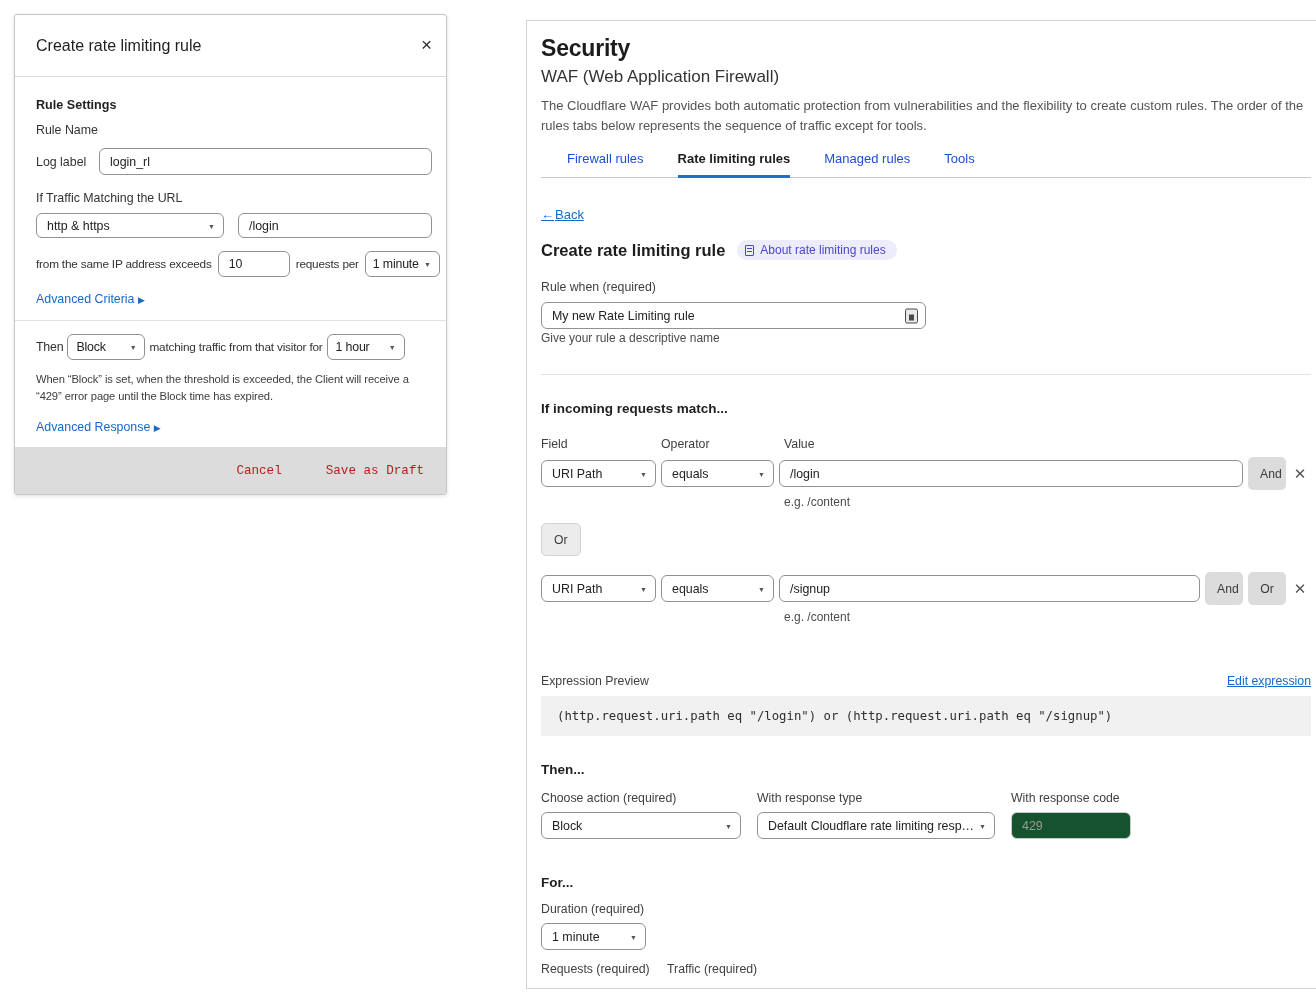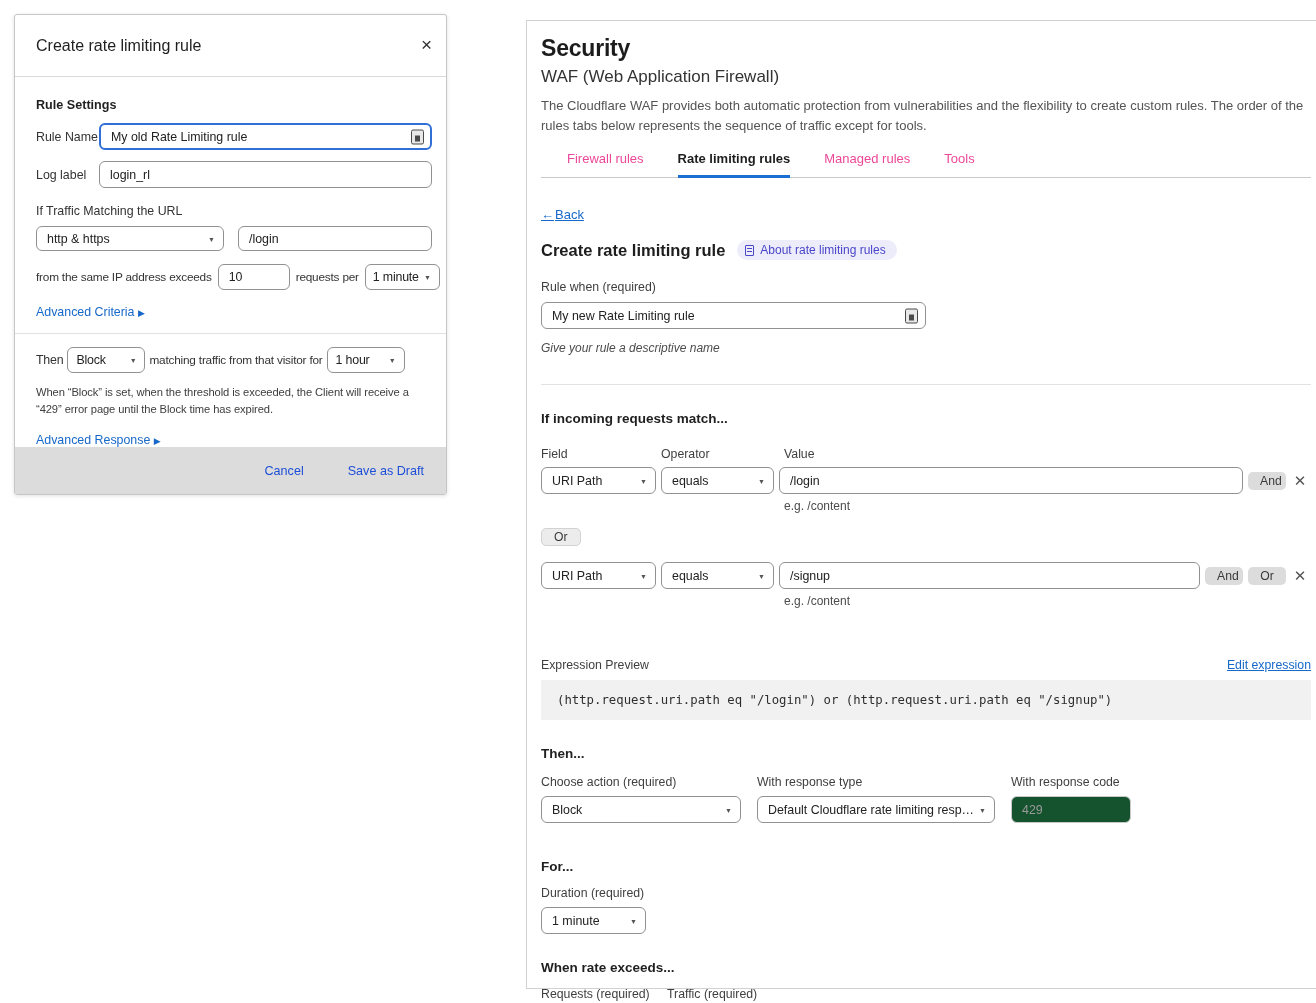--- a/index.html
+++ b/index.html
@@ -7,21 +7,21 @@
   body { position:relative; }
 
   
   .sel { position:relative; border:1px solid #919191; border-radius:6px; height:27px; background:#fff;
          display:flex; align-items:center; padding:0 20px 0 10px; font-size:12.4px; color:#222; cursor:pointer; white-space:nowrap; }
   .sel .caret { position:absolute; right:8px; top:50%; transform:translateY(-50%); font-size:7px; color:#555; }
   .inp { border:1px solid #919191; border-radius:6px; height:27px; padding:0 10px; font-size:12.4px;
          color:#222; font-family:"Liberation Sans",sans-serif; background:#fff; outline:none; width:100%; }
   .inp.focused { border:2px solid #2f6fd6; }
   .inp.disabled { background:#14532d; color:#9a9a9a; border-color:#c9c9c9; }
-  .chip { background:#dcdcdc; border:none; border-radius:5px; height:18px; padding:0 12px; font-size:12.2px;
+  .chip { background:#dcdcdc; border:none; border-radius:5px; height:33px; padding:0 12px; font-size:12.2px;
           color:#3a3a3a; font-family:"Liberation Sans",sans-serif; cursor:pointer; white-space:nowrap;text-align:center; }
   .xicon { font-size:15px; color:#555; cursor:pointer; line-height:26px; text-align:center; width:18px; }
   .bluelink { color:#1769c9; font-size:12.4px; cursor:pointer; text-decoration:none; }
   .arrow { font-size:9px; }
   .autofill { position:absolute; right:8px; top:50%; transform:translateY(-50%); width:13px; height:15px;
               border:1.5px solid #4a4a4a; border-radius:2px; background:#e8e8e8; display:flex; align-items:flex-end; justify-content:center; }
   .autofill i { display:block; width:5px; height:6px; background:#4a4a4a; margin-bottom:2px; }
 
   
   .dialog { position:absolute; left:14px; top:14px; width:433px; height:481px; background:#fff;
@@ -35,30 +35,30 @@
   .dlg-row .lbl { width:63px; flex:none; font-size:12.4px; color:#333; }
   .dlg-heading { margin-top:16px; font-size:12.4px; color:#333; }
   .dlg-selrow { display:flex; gap:14px; margin-top:8px; }
   .dlg-threshold { display:flex; align-items:center; gap:6px; margin-top:13px; font-size:11.8px; color:#333; letter-spacing:-0.2px; white-space:nowrap; }
   .dlg-link { margin-top:15px; font-size:12.4px; }
   .dlg-divider { margin:14px -14px 0 -21px; border-top:1px solid #e2e2e2; }
   .dlg-then { display:flex; align-items:center; gap:4px; margin-top:13px; font-size:11.8px; color:#333; letter-spacing:-0.2px; white-space:nowrap; }
   .dlg-note { margin-top:11px; font-size:11.2px; color:#3d3d3d; line-height:1.5; letter-spacing:-0.1px; }
   .dialog-footer { position:absolute; left:0; right:0; bottom:0; height:47px; background:#dcdcdc;
                    display:flex; align-items:center; justify-content:flex-end; gap:44px; padding-right:22px; }
-  .footer-btn { background:none; border:none; font-size:12.6px; color:#1d4ed8; cursor:pointer; font-family:Liberation Sans, sans-serif; }
+  .footer-btn { background:none; border:none; font-size:12.6px; color:#b91c1c; cursor:pointer; font-family:Liberation Mono, monospace; }
 
   
   .panel { position:absolute; left:526px; top:20px; width:800px; height:969px; background:#fff; border:1px solid #d2d2d2; }
   .panel-inner { padding:14px 14px 0 14px; }
   .p-title { font-size:23px; font-weight:700; color:#1c1c1c; letter-spacing:-0.2px; }
   .p-subtitle { margin-top:5px; font-size:17px; font-weight:400; color:#333; }
   .p-desc { margin-top:9px; font-size:13px; color:#545454; line-height:1.55; max-width:775px; }
   .tabs { margin-top:15px; display:flex; gap:34px; padding-left:26px; border-bottom:1px solid #c9c9c9; }
-  .tab { padding-bottom:9px; font-size:13px; color:#ec4899; cursor:pointer; }
+  .tab { padding-bottom:9px; font-size:13px; color:#1d4ed8; cursor:pointer; }
   .tab.active { color:#1d1d1d; font-weight:700; border-bottom:3px solid #1b6fd2; margin-bottom:-1px; }
   .back { margin-top:29px; display:inline-flex; align-items:center; gap:1px; font-size:13px; color:#1769c9;
           text-decoration:underline; cursor:pointer; }
   .form-title-row { margin-top:17px; display:flex; align-items:center; gap:12px; }
   .form-title { font-size:16.5px; font-weight:700; color:#1d1d1d; }
   .badge { display:inline-flex; align-items:center; gap:6px; background:#edecfb; color:#4a46c9;
            border-radius:11px; padding:3px 11px 3px 8px; font-size:12px; cursor:pointer; }
   .doc-icon { width:9px; height:11px; border:1.2px solid #4a46c9; border-radius:1px; position:relative; }
   .doc-icon::after { content:""; position:absolute; left:1px; right:1px; top:2px; height:1px; background:#4a46c9; box-shadow:0 3px 0 #4a46c9; }
   .field-label { font-size:12.3px; color:#3f3f3f; }
@@ -85,26 +85,20 @@
 <div class="dialog">
   <div class="dialog-header">
     <div class="dialog-title">Create rate limiting rule</div>
     <div class="dialog-close">×</div>
   </div>
   <div class="dialog-body">
     <div class="dlg-section-title">Rule Settings</div>
 
     <div class="dlg-row">
       <span class="lbl">Rule Name</span>
-      <span style="position:relative; flex:1;">
-        <input class="inp focused" style="padding-right: 30px;" value="My old Rate Limiting rule">
-        <span class="autofill">
-            <i></i>
-          </span>
-      </span>
     </div>
 
     <div class="dlg-row">
       <span class="lbl">Log label</span>
       <input class="inp" style="flex: 1 1 0%;" value="login_rl">
     </div>
 
     <div class="dlg-heading">If Traffic Matching the URL</div>
 
     <div class="dlg-selrow">
@@ -192,21 +186,21 @@
       </span>
     </div>
 
     <div class="field-label" style="margin-top:20px;">Rule when (required)</div>
     <div class="rn-wrap">
       <input class="inp" style="padding-right: 30px;" value="My new Rate Limiting rule">
       <span class="autofill">
           <i></i>
         </span>
     </div>
-    <div class="hint" style="margin-top:12px;font-style:italic;">Give your rule a descriptive name</div>
+    <div class="hint" style="margin-top:2px;">Give your rule a descriptive name</div>
 
     <div class="p-divider"></div>
 
     <div class="sec-heading mt26">If incoming requests match...</div>
 
     <div class="cond-labels">
       <span class="field-label">Field</span>
       <span class="field-label">Operator</span>
       <span class="field-label" style="padding-left:5px;">Value</span>
     </div>
@@ -271,21 +265,20 @@
       <input class="inp disabled" disabled="" value="429" style="">
     </div>
 
     <div class="sec-heading mt36">For...</div>
     <div class="field-label mt12">Duration (required)</div>
     <div class="sel" style="width:105px; margin-top:7px;">
       <span>1 minute</span>
       <span class="caret">▼</span>
     </div>
 
-    <div class="sec-heading mt26">When rate exceeds...</div>
     <div class="rate-labels">
       <span class="field-label" style="white-space:nowrap;">Requests (required)</span>
       <span class="field-label" style="white-space:nowrap; padding-left:13px;">Traffic (required)</span>
     </div>
     
 
     
     
   </div>
 </div>

